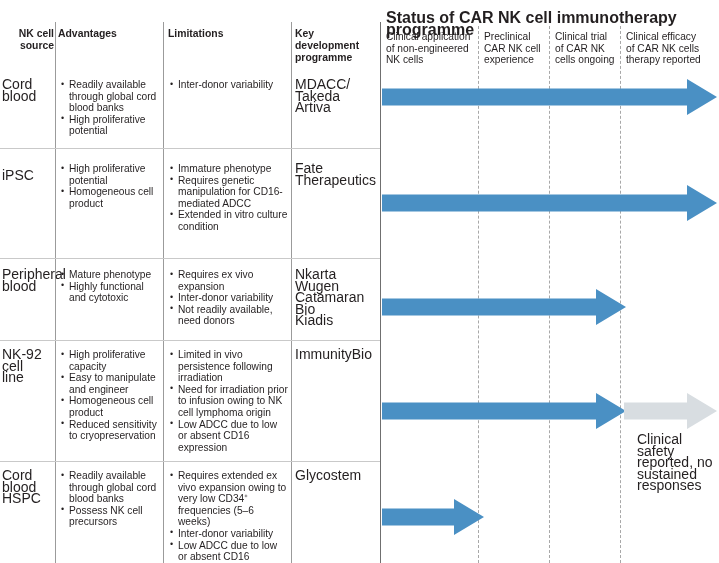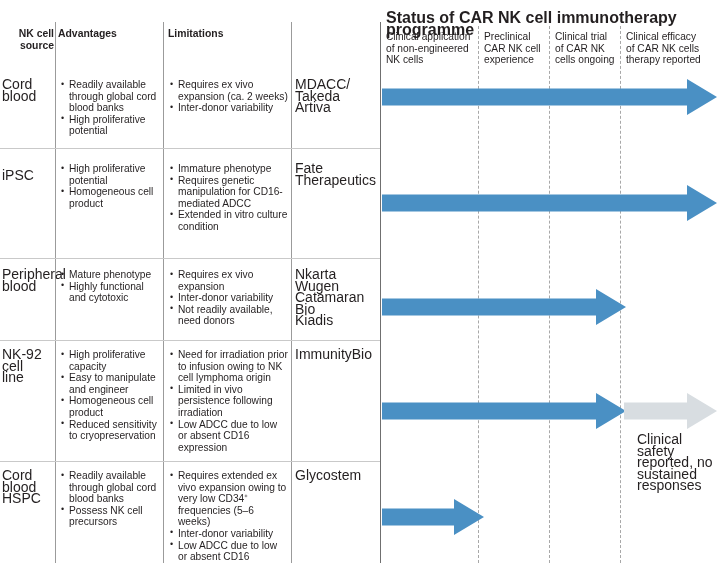--- a/index.html
+++ b/index.html
@@ -111,20 +111,22 @@
 
   <div class="hrule" style="left:0px; top:148px; width:380px;"></div>
   <div class="hrule" style="left:0px; top:258px; width:380px;"></div>
   <div class="hrule" style="left:0px; top:340px; width:380px;"></div>
   <div class="hrule" style="left:0px; top:461px; width:380px;"></div>
 
   <div class="txt hdr" style="left:2px;   top:28px; width:52px;text-align:right;">NK cell
 source</div>
   <div class="txt hdr" style="left:58px;  top:28px; width:100px;">Advantages</div>
   <div class="txt hdr" style="left:168px; top:28px; width:118px;">Limitations</div>
+  <div class="txt hdr" style="left:295px; top:28px; width:84px;">Key development
+programme</div>
 
   <div class="txt statushdr" style="left:386px; top:12px; width:330px;">Status of CAR NK cell immunotherapy programme</div>
   <div class="txt subhdr" style="left:386px; top:31px; width:92px;">Clinical application
 of non-engineered
 NK cells</div>
   <div class="txt subhdr" style="left:484px; top:31px; width:66px;">Preclinical
 CAR NK cell
 experience</div>
   <div class="txt subhdr" style="left:555px; top:31px; width:66px;">Clinical trial
 of CAR NK
@@ -133,21 +135,20 @@
 of CAR NK cells
 therapy reported</div>
 
   <div class="txt" style="left:2px; top:79px; width:52px;">Cord
 blood</div>
   <ul class="blist" style="left:61px; top:79px; width:98px;">
     <li>Readily available through global cord blood banks</li>
     <li>High proliferative potential</li>
   </ul>
   <ul class="blist" style="left:170px; top:79px; width:118px;">
-    <li>Requires ex vivo expansion (ca. 2 weeks)</li>
     <li>Inter-donor variability</li>
   </ul>
   <div class="txt" style="left:295px; top:79px; width:84px;">MDACC/
 Takeda
 Artiva</div>
 
   <div class="txt" style="left:2px; top:170px; width:52px;">iPSC</div>
   <ul class="blist" style="left:61px; top:163px; width:98px;">
     <li>High proliferative potential</li>
     <li>Homogeneous cell product</li>
@@ -178,22 +179,22 @@
 
   <div class="txt" style="left:2px; top:349px; width:54px;">NK-92 cell
 line</div>
   <ul class="blist" style="left:61px; top:349px; width:100px;">
     <li>High proliferative capacity</li>
     <li>Easy to manipulate and engineer</li>
     <li>Homogeneous cell product</li>
     <li>Reduced sensitivity to cryopreservation</li>
   </ul>
   <ul class="blist" style="left:170px; top:349px; width:118px;">
+    <li>Limited in vivo persistence following irradiation</li>
     <li>Need for irradiation prior to infusion owing to NK cell lymphoma origin</li>
-    <li>Limited in vivo persistence following irradiation</li>
     <li>Low ADCC due to low or absent CD16 expression</li>
   </ul>
   <div class="txt" style="left:295px; top:349px; width:84px;">ImmunityBio</div>
 
   <div class="txt" style="left:2px; top:470px; width:54px;">Cord blood
 HSPC</div>
   <ul class="blist" style="left:61px; top:470px; width:100px;">
     <li>Readily available through global cord blood banks</li>
     <li>Possess NK cell precursors</li>
   </ul>

